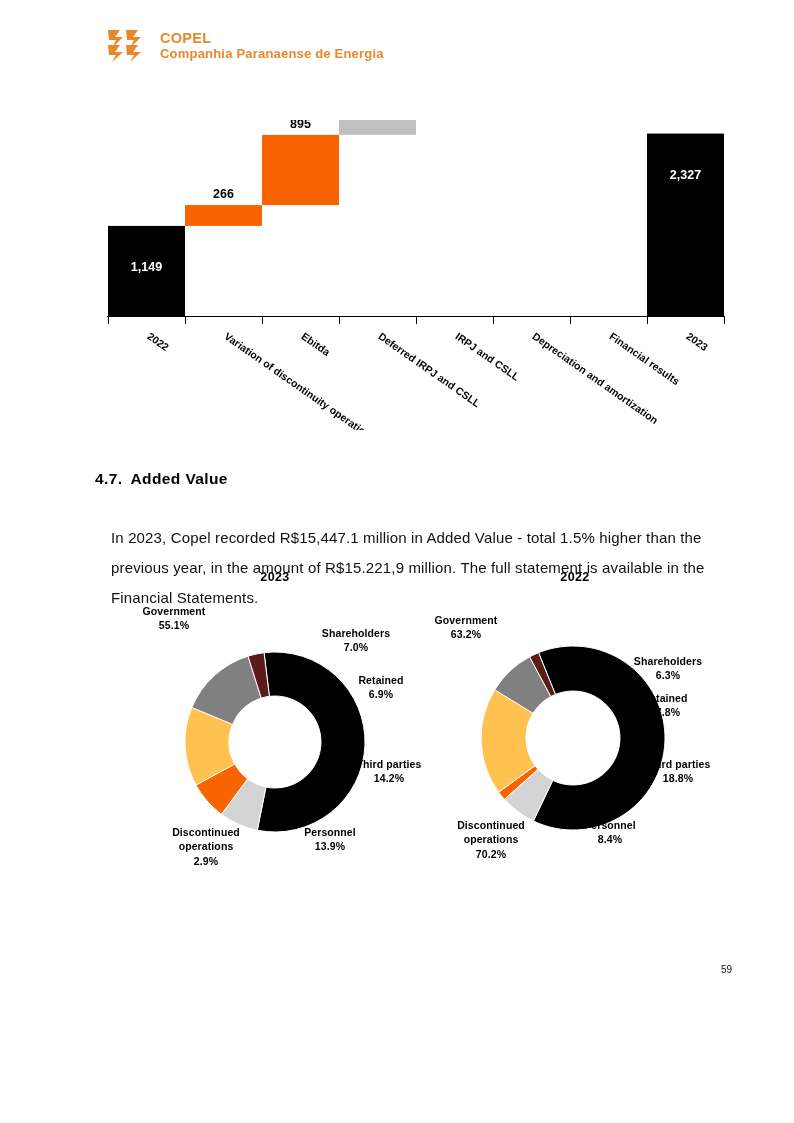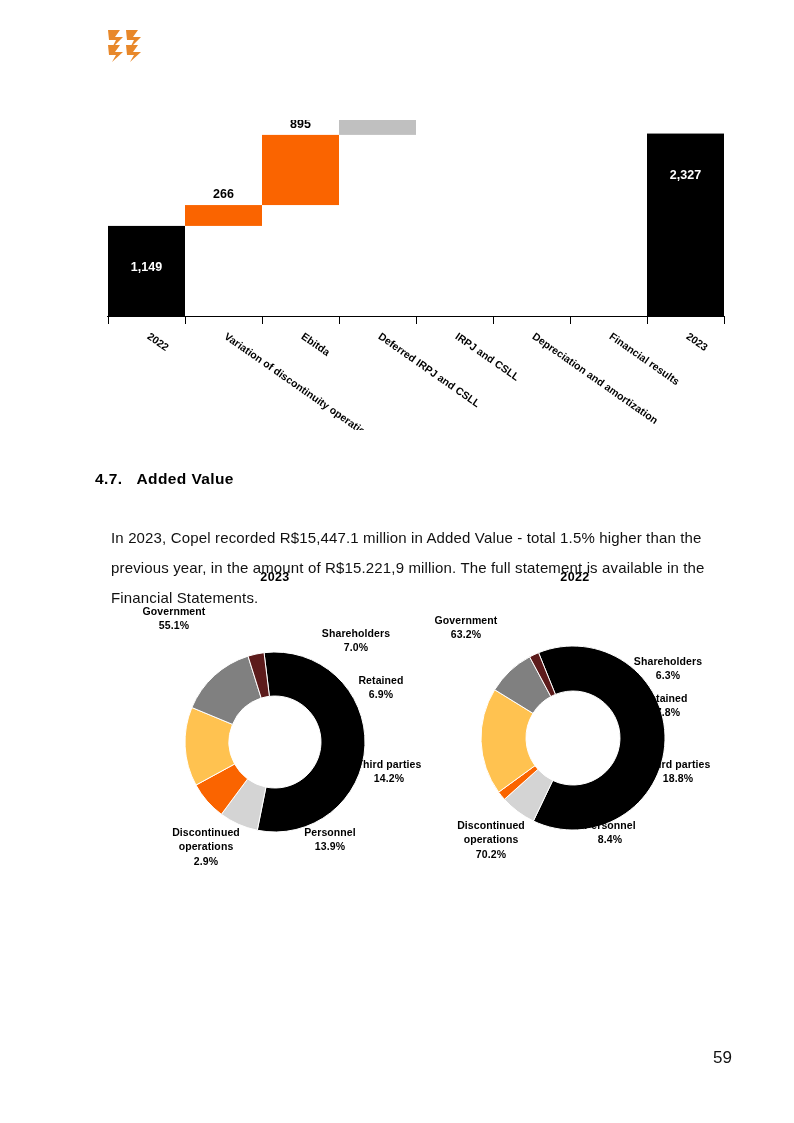--- a/index.html
+++ b/index.html
@@ -60,21 +60,21 @@
 
   
   #section-heading {
     position: absolute;
     left: 95px;
     top: 470px;
     font-size: 15.5px;
     font-weight: bold;
     letter-spacing: 0.4px;
   }
-  #section-heading .num { margin-right: 14px; }
+  #section-heading .num { margin-right: 8px; }
 
   #section-paragraph {
     position: absolute;
     left: 111px;
     top: 508px;
     width: 648px;
     font-size: 15px;
     line-height: 2.0;
     color: #111111;
     letter-spacing: 0.15px;
@@ -117,42 +117,46 @@
     line-height: 1.38;
     letter-spacing: 0.1px;
     white-space: nowrap;
   }
   .donut-label.ctr { text-align: center; }
 
   
   #page-number {
     position: absolute;
     right: 62px;
-    top: 1048px;
-    font-size: 17px;
+    top: 964px;
+    font-size: 10px;
     color: #111111;
     margin-left: 7px;
   }
 
   .wf-val      { font-size: 12.5px; font-weight: bold; fill: #000000; }
   .wf-val-in   { font-size: 12.5px; font-weight: bold; fill: #ffffff; }
   .wf-cat      { font-size: 10.5px; font-weight: bold; fill: #000000; }
 </style>
 </head>
 <body>
 
 <div id="header-logo">
   <svg id="logo-mark" viewBox="0 0 44 36">
     <g fill="#E8882A">
       <polygon points="2,2 14,2 9,9 17,9 6,20 10,12 3,12"></polygon>
       <polygon points="2,17 14,17 9,24 17,24 6,34 10,27 3,27"></polygon>
       <polygon points="20,2 32,2 27,9 35,9 24,20 28,12 21,12"></polygon>
       <polygon points="20,17 32,17 27,24 35,24 24,34 28,27 21,27"></polygon>
     </g>
   </svg>
+  <div id="logo-text">
+    <span id="logo-title">COPEL</span>
+    <span id="logo-sub">Companhia Paranaense de Energia</span>
+  </div>
 </div>
 
 <div id="waterfall-chart">
   <svg id="waterfall-svg" width="794" height="310" viewBox="0 0 794 310">
     <g id="wf-bars">
         <rect x="108" y="105.9184" width="77" height="90.0816" fill="#000000"></rect>
         <rect x="185" y="85.06400000000001" width="77" height="20.8544" fill="#FA6400"></rect>
         <rect x="262" y="14.896000000000015" width="77" height="70.16799999999999" fill="#FA6400"></rect>
         <rect x="339" y="-34.652799999999985" width="77" height="49.5488" fill="#C0C0C0"></rect>
         <rect x="416" y="-34.888000000000005" width="77" height="1.2" fill="#C0C0C0"></rect>

